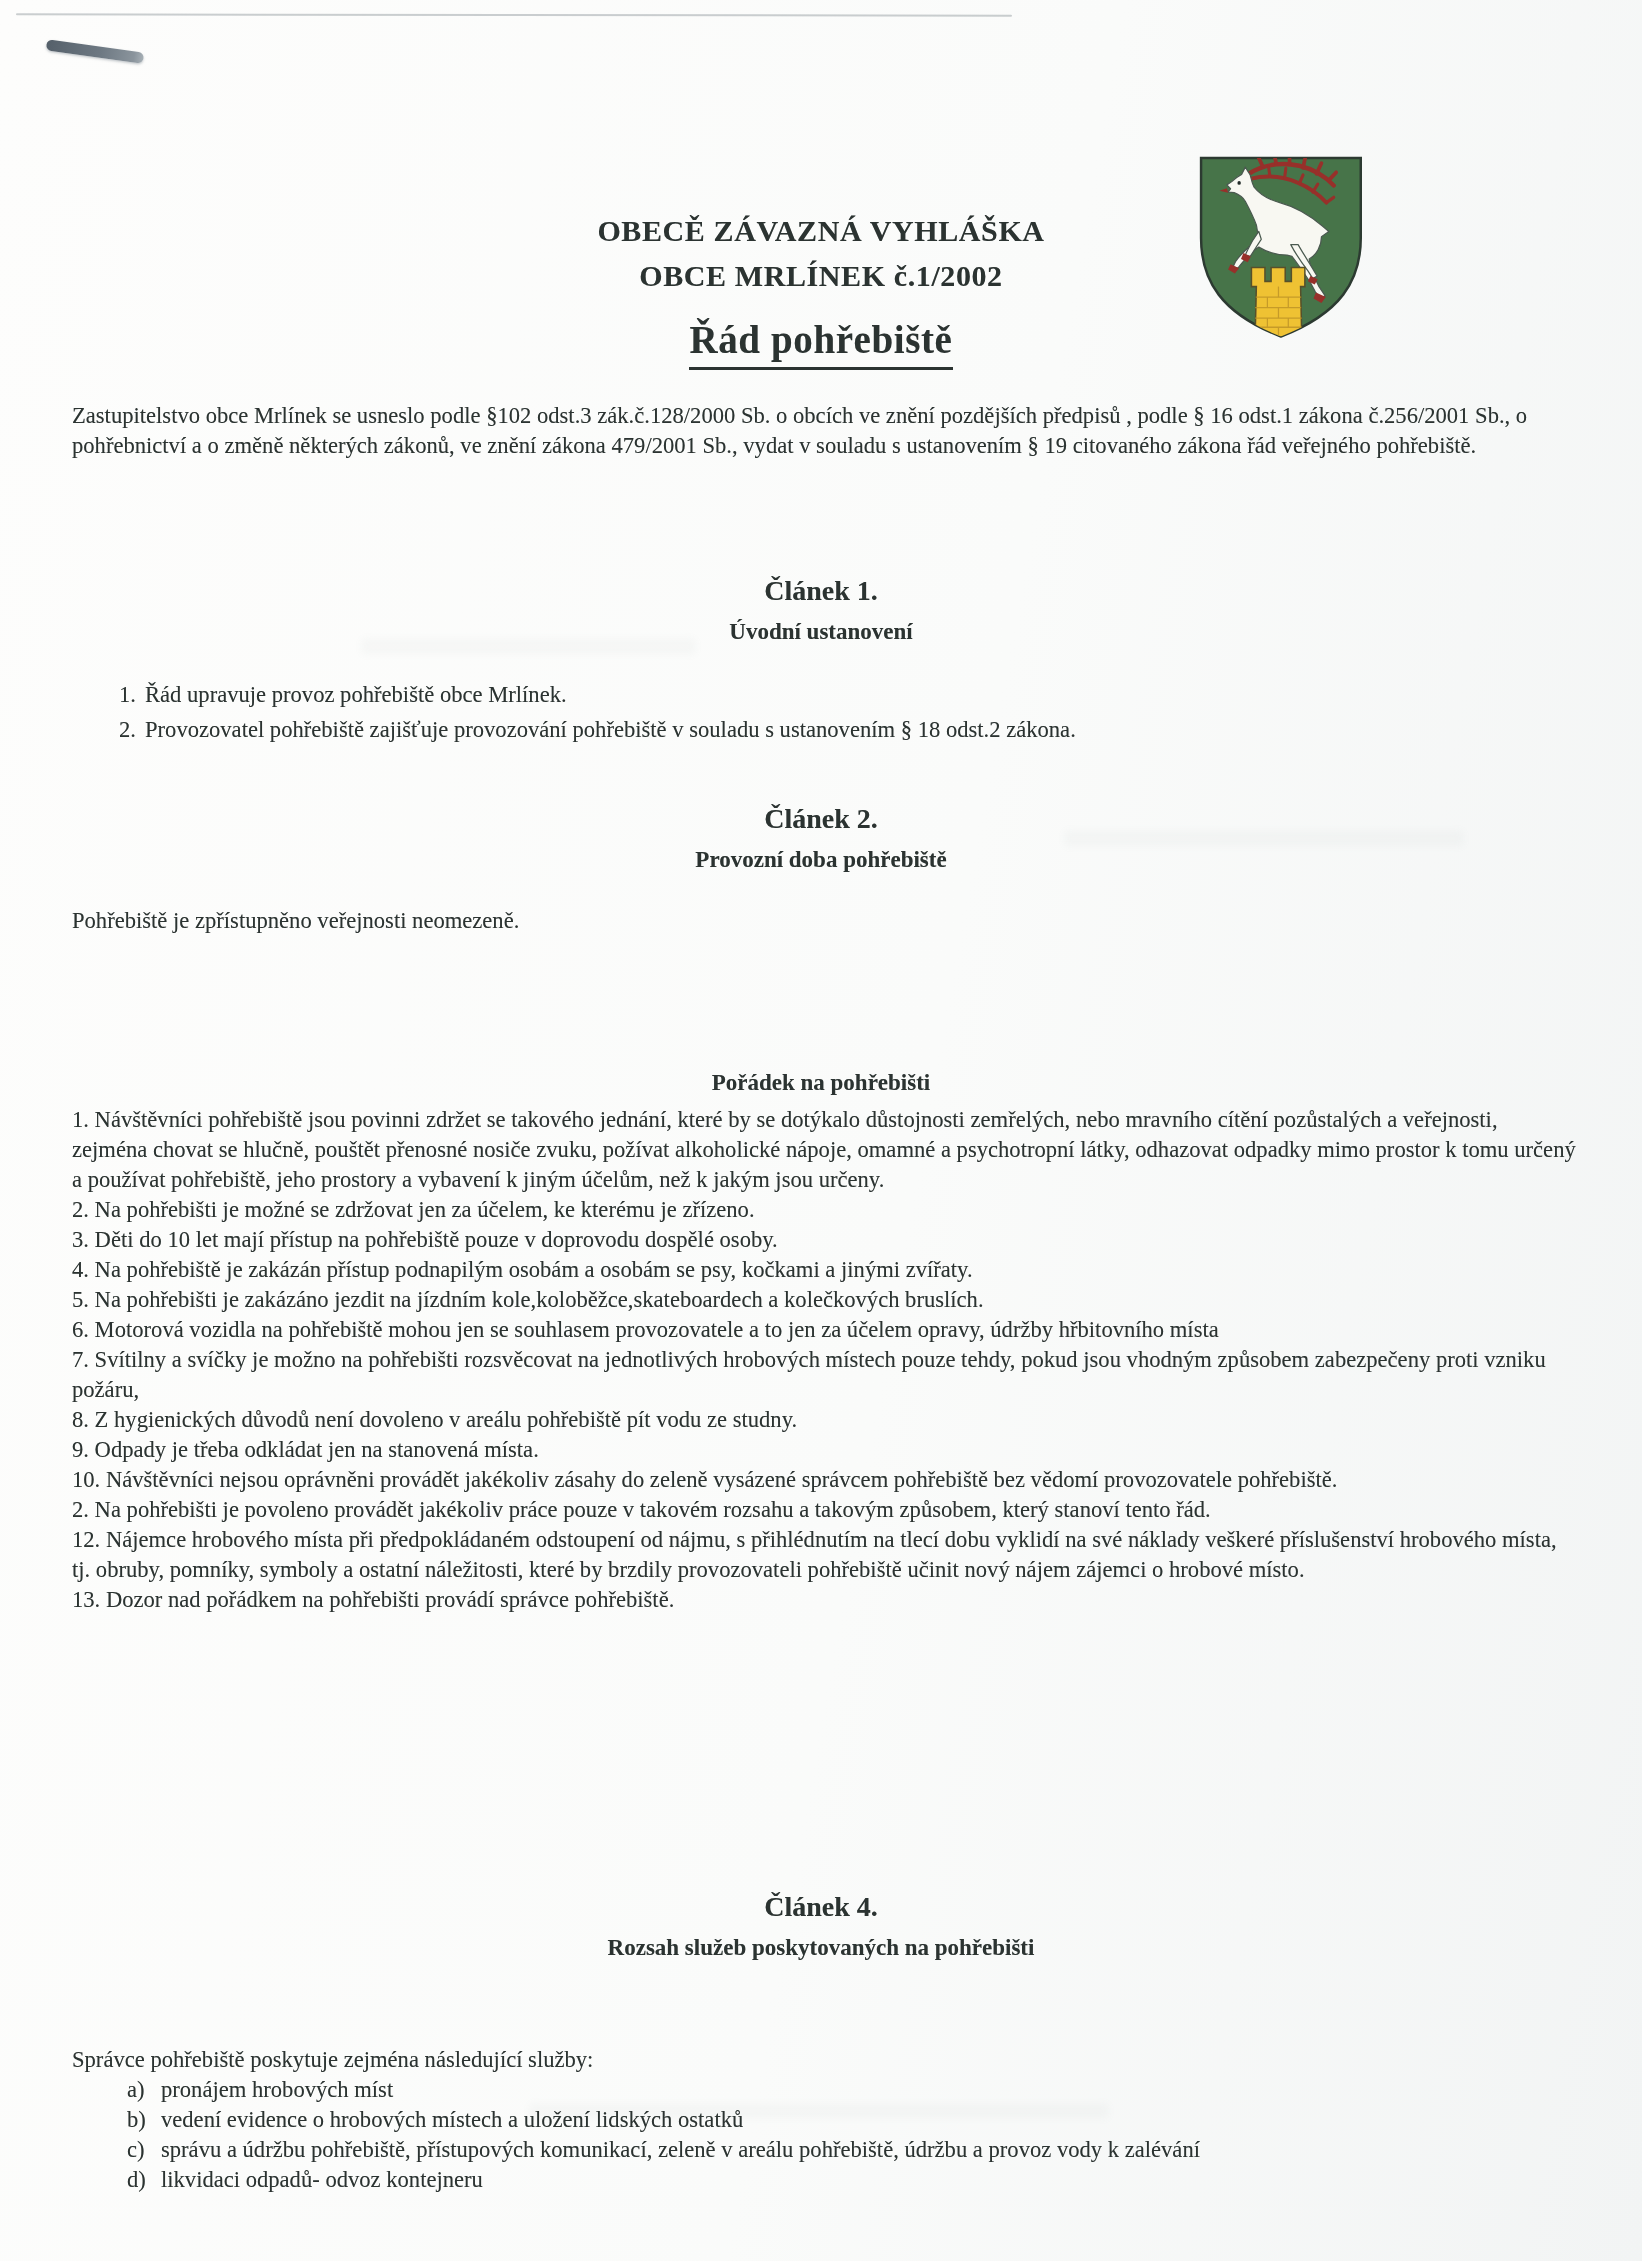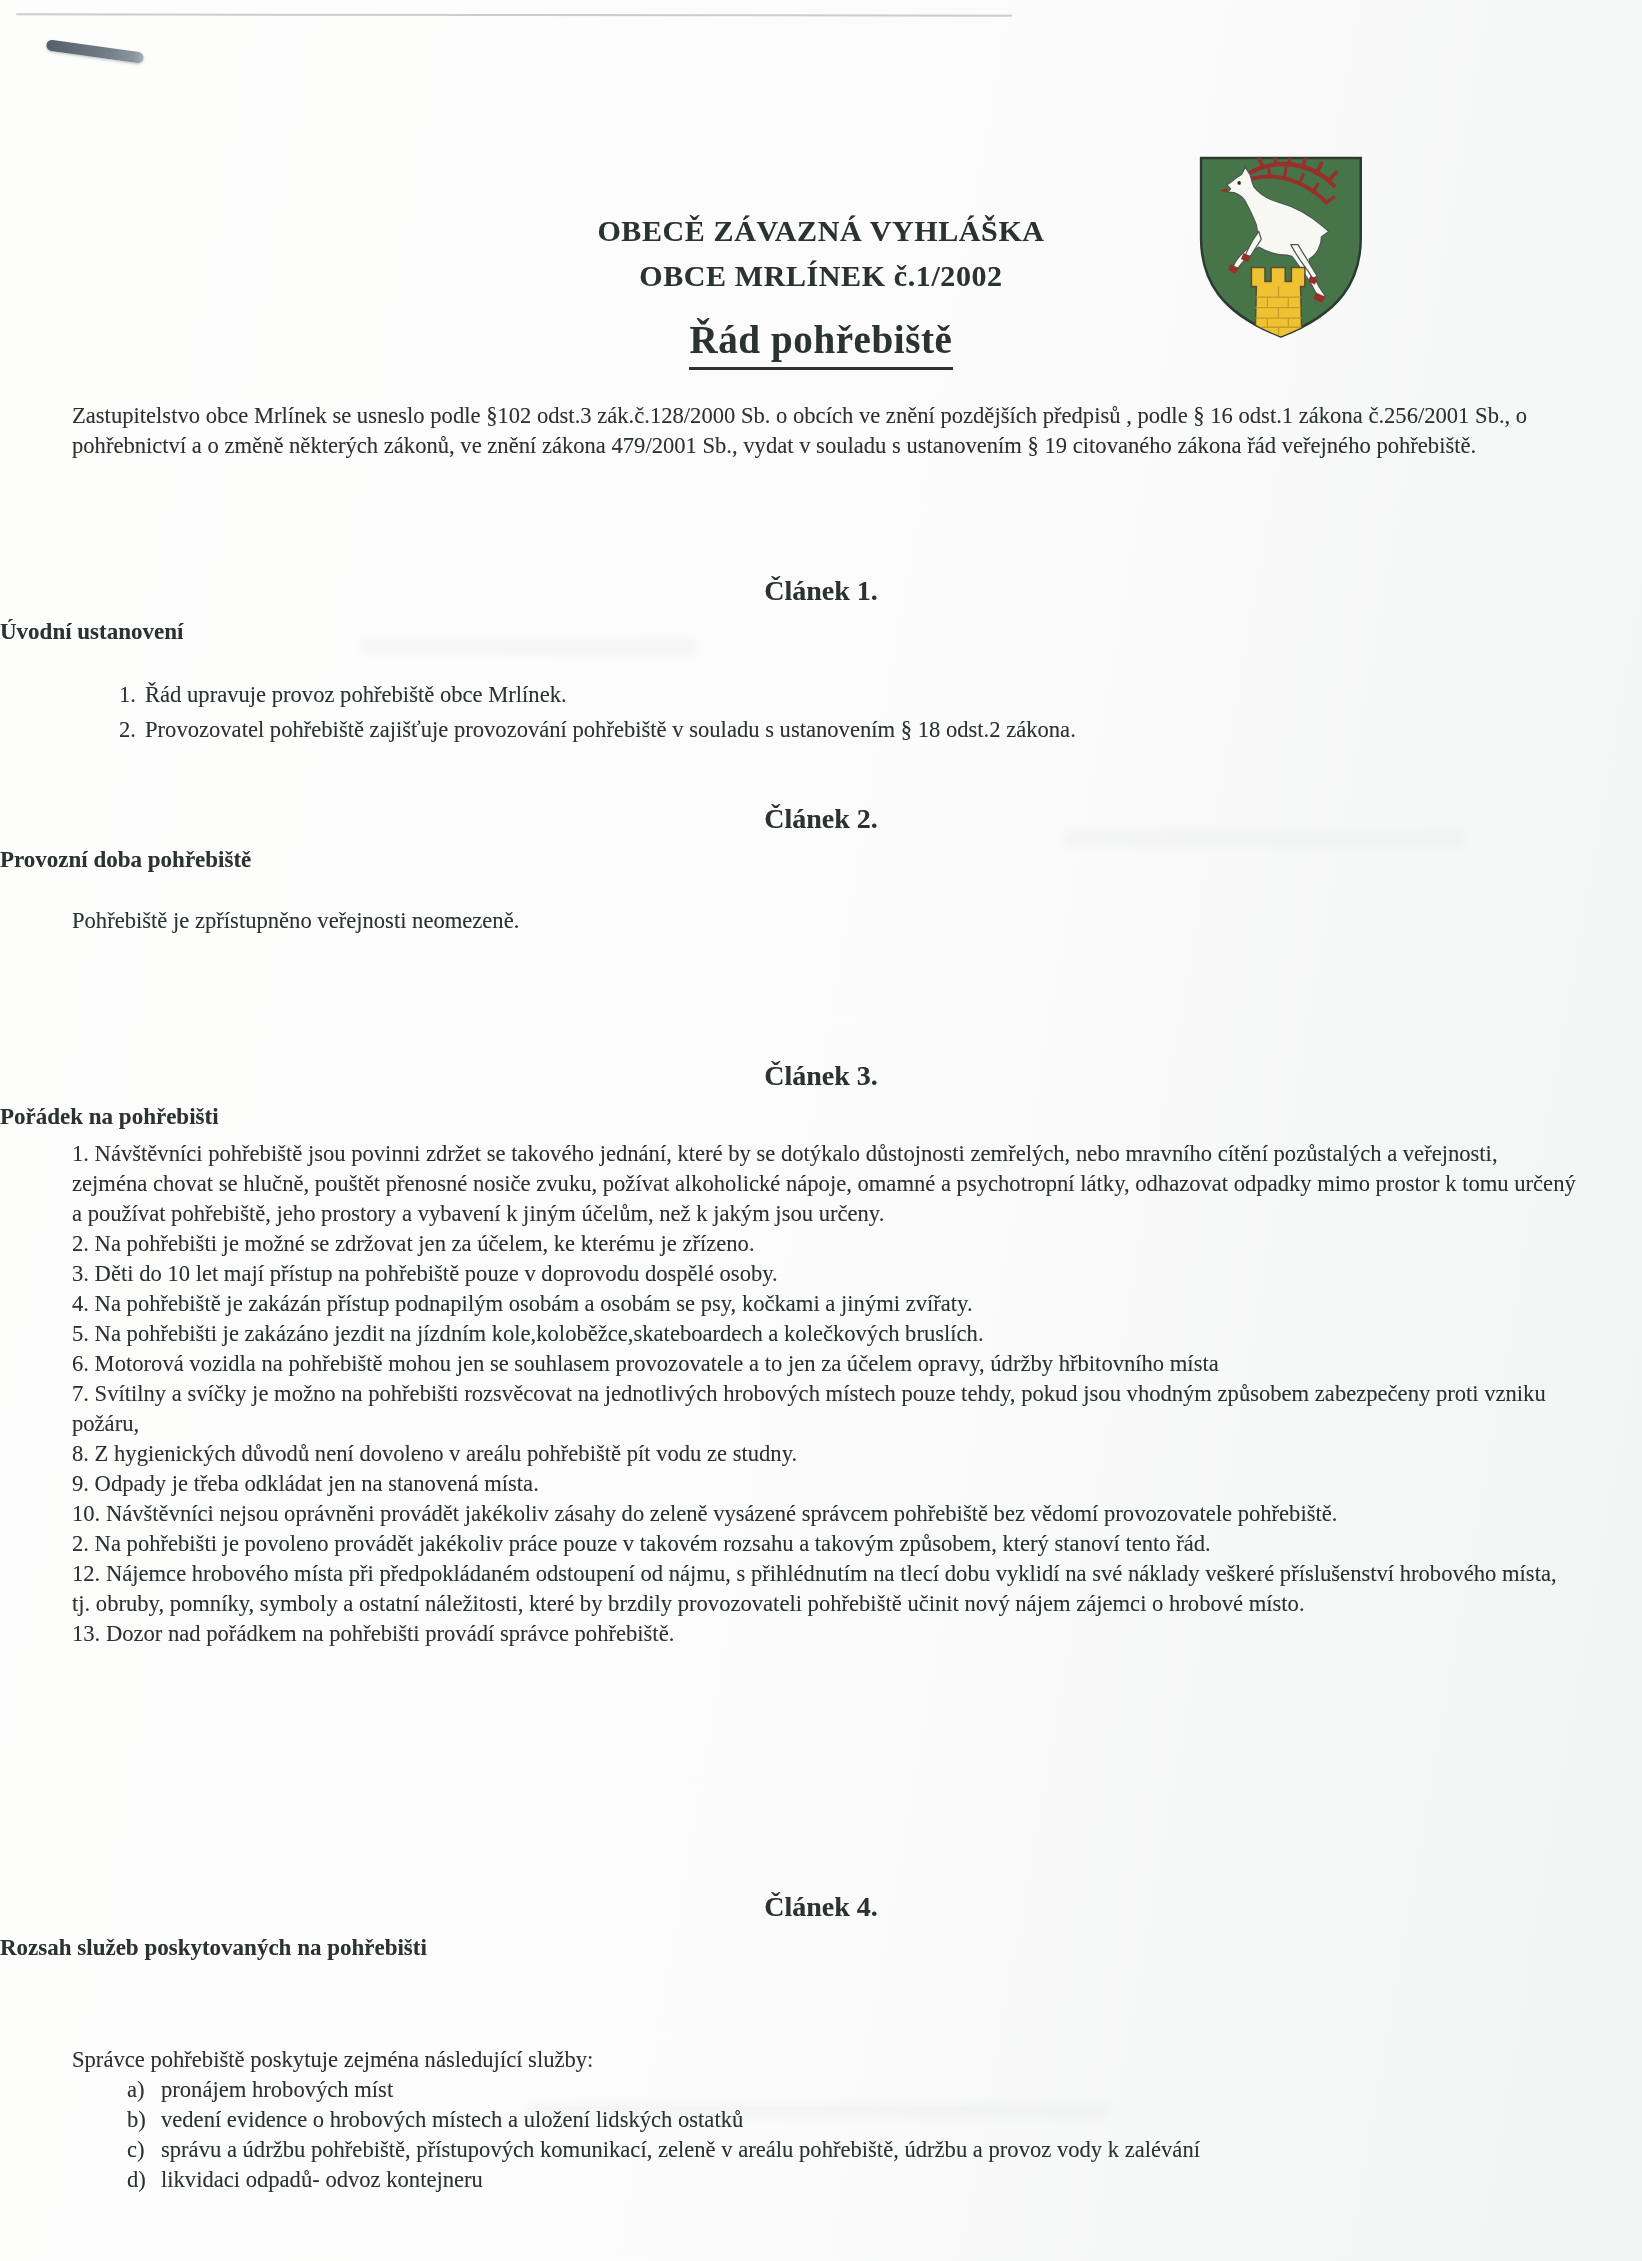--- a/index.html
+++ b/index.html
@@ -46,21 +46,21 @@
   }
   .emblem{position:absolute;left:1190px;top:133px;width:215px;height:210px;}
 
   
   .intro{
     position:absolute;left:72px;top:401px;width:1506px;
     margin:0;font-size:22.6px;line-height:30px;
   }
   .art{position:absolute;left:0;width:1642px;}
   .art h2{margin:0;text-align:center;font-size:28px;line-height:34px;font-weight:bold;}
-  .art h3{margin:9.7px 0 0;font-size:23px;line-height:28px;font-weight:bold;}
+  .art h3{margin:9.7px 0 0;text-align:center;font-size:23px;line-height:28px;font-weight:bold;}
   .art-1{top:574px;} .art-2{top:802px;} .art-3{top:1059px;} .art-4{top:1890px;}
 
   .num-list{margin:31px 0 0 119px;font-size:22.6px;}
   .num-item{display:flex;line-height:35px;}
   .num-label{flex:0 0 26px;}
   .num-text{flex:1 1 auto;}
 
   .plain-body{margin:32px 0 16px 72px;width:1506px;font-size:22.6px;line-height:30px;}
 
   .clauses{margin:8px 0 0 72px;width:1506px;font-size:22.6px;line-height:30px;}
@@ -176,21 +176,20 @@
       </div>
   </section>
 
   <section class="art art-2">
     <h2>Článek 2.</h2>
     <h3>Provozní doba pohřebiště</h3>
     <p class="plain-body">Pohřebiště je zpřístupněno veřejnosti neomezeně.</p>
   </section>
 
   <section class="art art-3">
-    <h2>Článek 3.</h2>
     <h3>Pořádek na pohřebišti</h3>
     <div class="clauses">
 
         <p class="clause">1. Návštěvníci pohřebiště jsou povinni zdržet se takového jednání, které by se dotýkalo důstojnosti zemřelých, nebo mravního cítění pozůstalých a veřejnosti, zejména chovat se hlučně, pouštět přenosné nosiče zvuku, požívat alkoholické nápoje, omamné a psychotropní látky, odhazovat odpadky mimo prostor k tomu určený a používat pohřebiště, jeho prostory a vybavení k jiným účelům, než k jakým jsou určeny.</p>
 
         <p class="clause">2. Na pohřebišti je možné se zdržovat jen za účelem, ke kterému je zřízeno.</p>
 
         <p class="clause">3. Děti do 10 let mají přístup na pohřebiště pouze v doprovodu dospělé osoby.</p>
 
         <p class="clause">4. Na pohřebiště je zakázán přístup podnapilým osobám a osobám se psy, kočkami a jinými zvířaty.</p>

